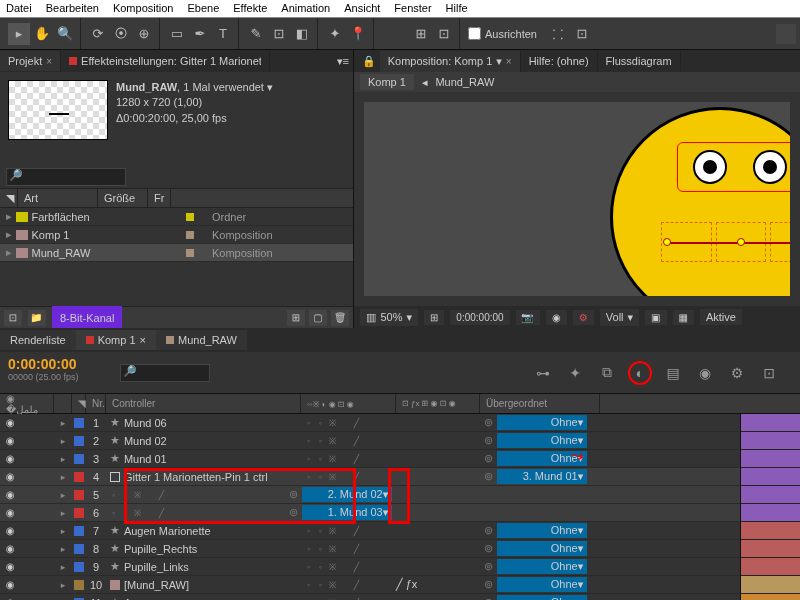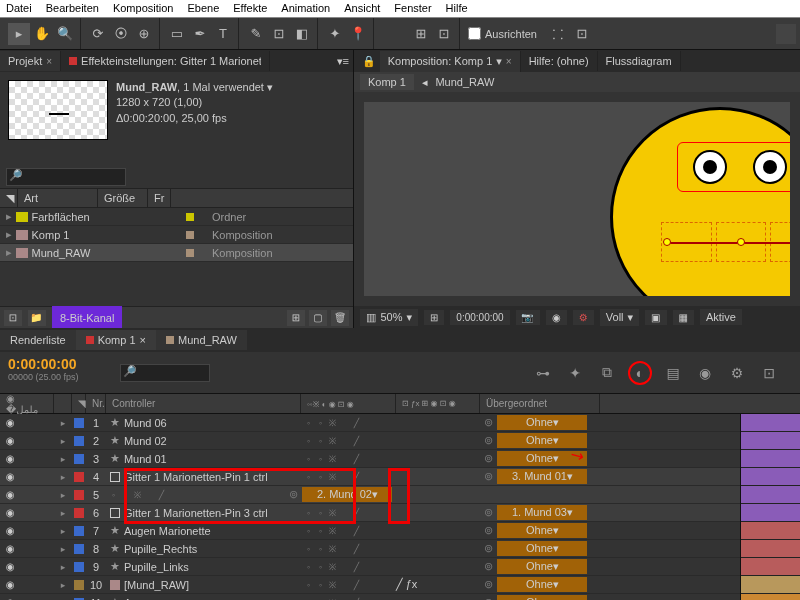--- a/index.html
+++ b/index.html
@@ -71,21 +71,21 @@
 .cell-color{width:14px}
 .cbox{width:10px;height:10px;margin:0 auto}
 .cell-num{width:20px;text-align:center;color:#ccc}
 .cell-name{width:195px;padding-left:4px;display:flex;align-items:center;gap:4px}
 .star{color:#999}
 .null-ico{width:10px;height:10px;border:1px solid #ccc;display:inline-block}
 .cell-switches{width:95px;display:flex;gap:1px;padding-left:2px;align-items:center}
 .sw{width:11px;height:11px;display:flex;align-items:center;justify-content:center;font-size:9px;color:#777}
 .cell-fx{width:84px;display:flex;gap:1px;font-size:9px;color:#666}
 .cell-parent{width:120px;display:flex;align-items:center;gap:4px;padding-left:4px}
-.parent-dd{background:#a16207;padding:1px 4px;width:90px;display:flex;justify-content:center;font-size:10px}
+.parent-dd{background:#0369a1;padding:1px 4px;width:90px;display:flex;justify-content:flex-end;font-size:10px}
 .red-box{position:absolute;border:3px solid #e00;pointer-events:none}
 .arrow{position:absolute;color:#e00;font-size:16px;transform:rotate(-30deg)}
 .tl-right{position:absolute;right:0;top:0;width:60px;height:100%;background:#262626;border-left:1px solid #111}
 .track{height:18px;border-bottom:1px solid #222;display:flex}
 .tbar{height:100%;flex:1}
 </style>
 </head>
 <body>
 
 <div class="menubar">
@@ -521,24 +521,20 @@
     <div class="cell-vis">
           <span class="eye-dot">◉</span>
           <span class="eye-dot"></span>
           <span class="eye-dot"></span>
         </div>
     <div class="cell-tri">▸</div>
     <div class="cell-color">
           <div class="cbox" style="background:#cc3333"></div>
         </div>
     <div class="cell-num">6</div>
-    <div class="cell-name">
-          <span class="null-ico"></span>
-          <span>Gitter 1 Marionetten-Pin 3 ctrl</span>
-        </div>
     <div class="cell-switches">
           <span class="sw">◦</span>
           <span class="sw">◦</span>
           <span class="sw">※</span>
           <span class="sw"></span>
           <span class="sw">╱</span>
         </div>
     <div class="cell-fx"></div>
     <div class="cell-parent">
           <span style="color:#777">⊚</span>

